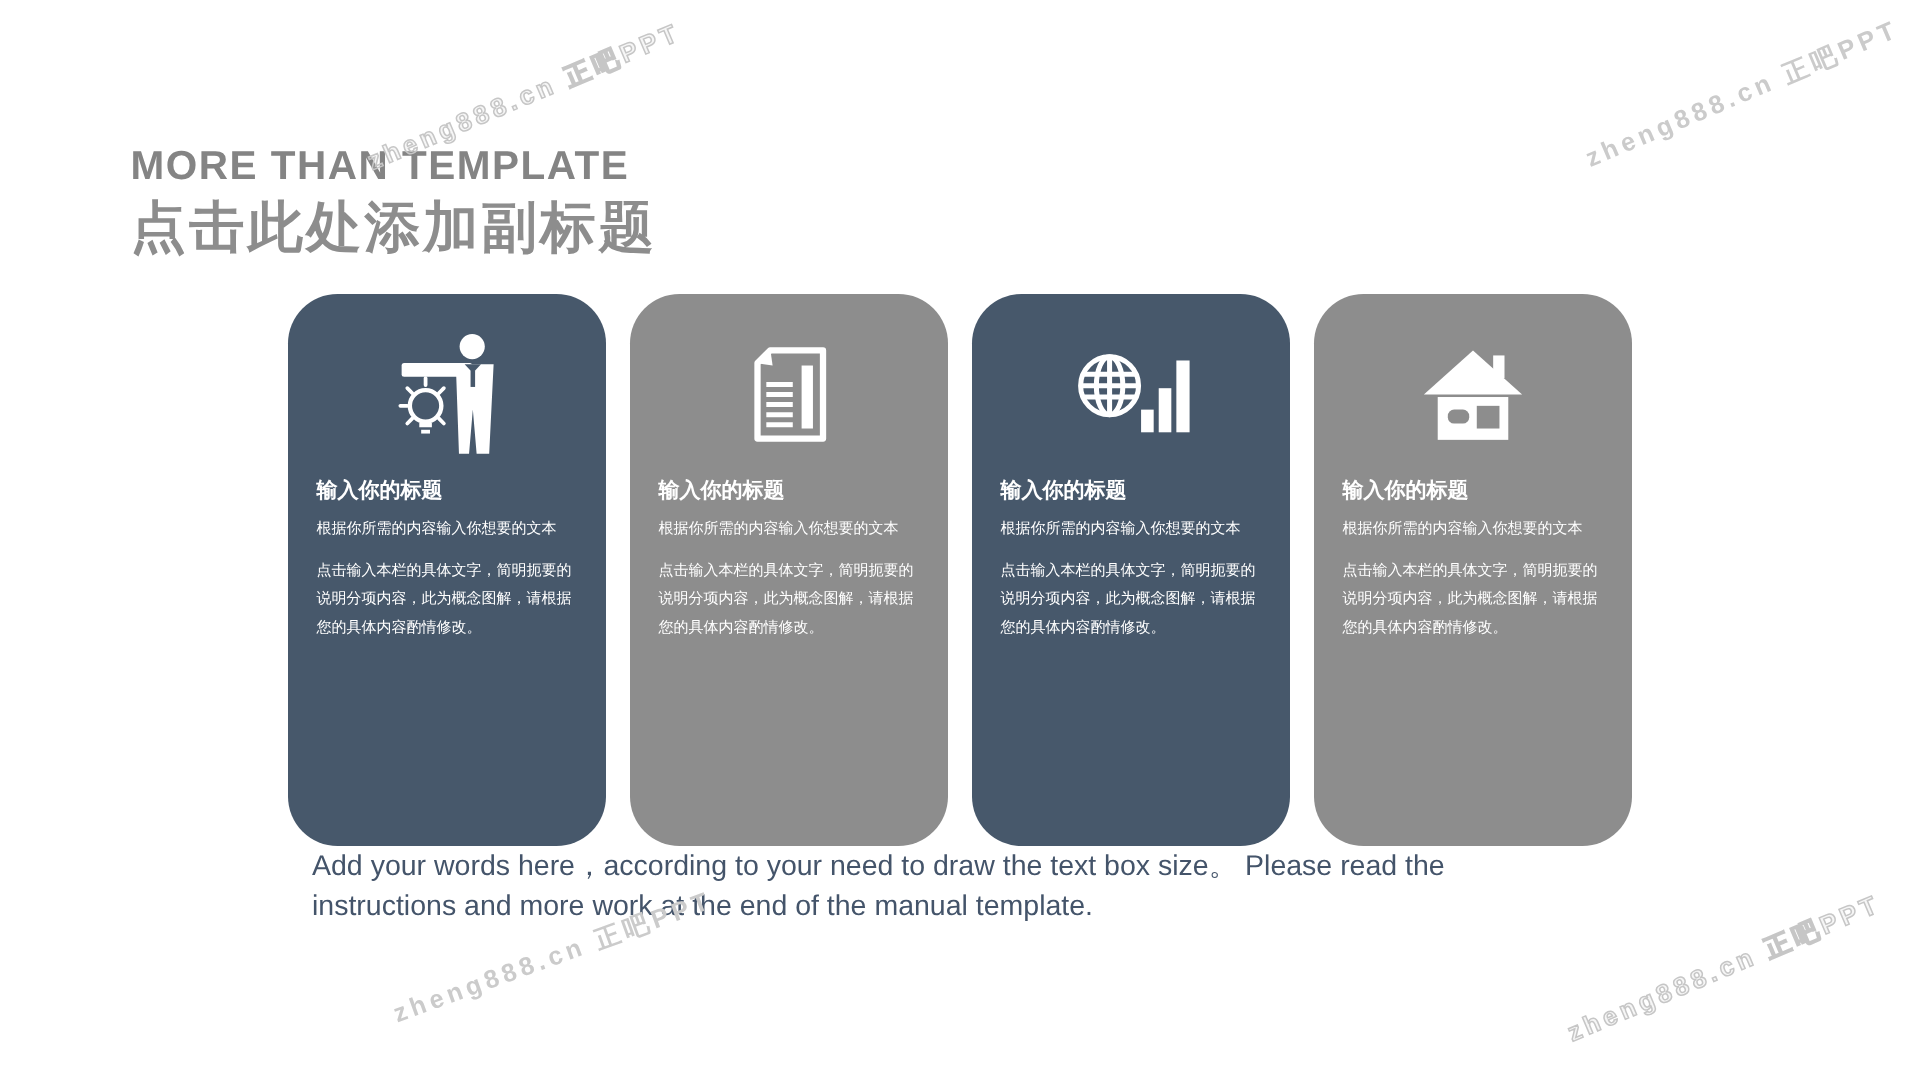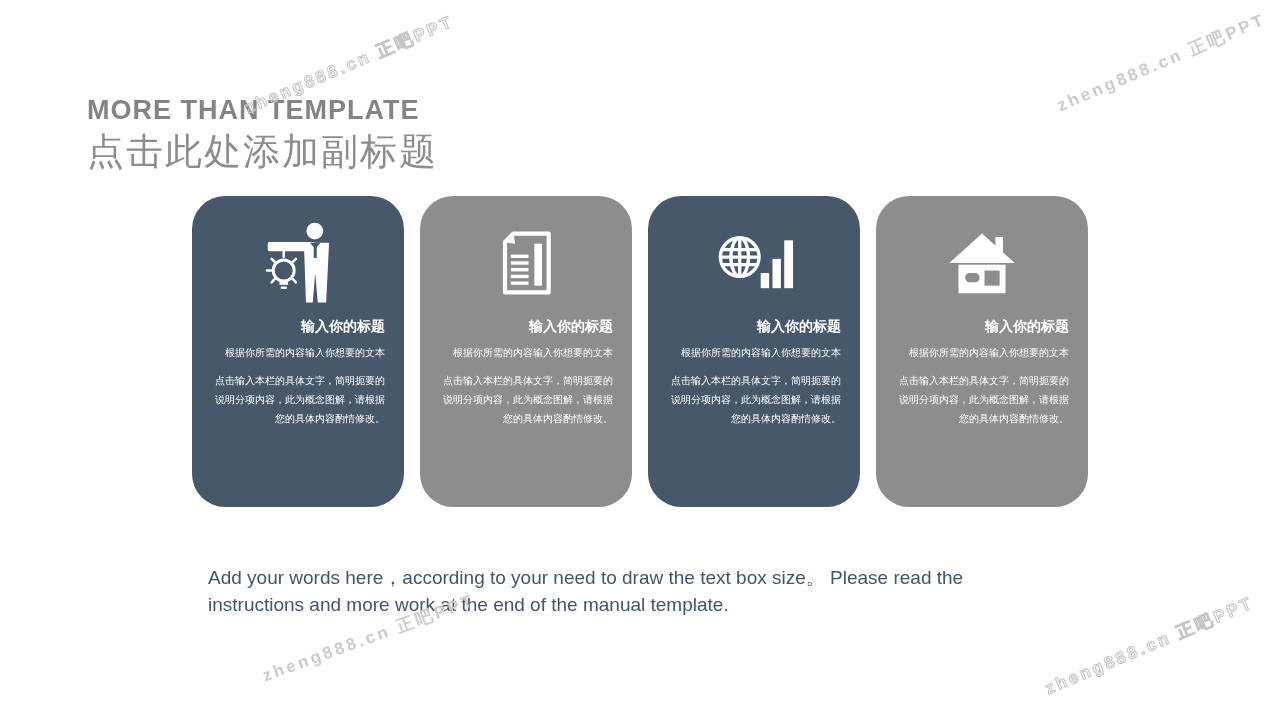--- a/index.html
+++ b/index.html
@@ -2,26 +2,26 @@
 <html><head>
 <meta charset="utf-8">
 <style>
   html,body{margin:0;padding:0;}
   body{width:1280px;height:720px;background:#fff;font-family:"Liberation Sans","DejaVu Sans",sans-serif;}
   .slide{position:relative;width:1280px;height:720px;background:#ffffff;overflow:hidden;}
 
   
   .header{position:absolute;left:87px;top:60px;margin-top:36px;}
   .title-en{margin:0;font-size:27px;font-weight:bold;color:#848484;letter-spacing:1px;line-height:1.1;}
-  .title-cn{margin:5px 0 0 0;font-size:37px;font-weight:normal;color:#8d8d8d;letter-spacing:2px;line-height:1.15;}
+  .title-cn{margin:5px 0 0 0;font-size:37px;font-weight:bold;color:#8d8d8d;letter-spacing:2px;line-height:1.15;}
 
   
   .cards{position:absolute;left:192px;top:196px;display:flex;gap:16px;}
-  .card{width:212px;height:311px;border-radius:33px;box-sizing:border-box;
-        padding:24px 19px 0 19px;text-align:right;color:#ffffff;}
+  .card{width:212px;height:368px;border-radius:33px;box-sizing:border-box;
+        padding:24px 19px 0 19px;text-align:left;color:#ffffff;}
   .card--dark{--card-bg:#47586b;background:#47586b;}
   .card--gray{--card-bg:#8d8d8d;background:#8d8d8d;}
   .icon-wrap{height:86px;display:flex;align-items:center;justify-content:center;}
   .icon-wrap svg{width:84px;height:84px;display:block;}
   .card-title{margin:12px 0 8px 0;font-size:14px;font-weight:bold;line-height:1.2;}
   .card-p{margin:0 0 9px 0;font-size:10px;line-height:19px;}
 
   
   .footer-text{position:absolute;left:208px;top:564px;width:812px;margin:0;
                font-size:19px;line-height:27px;color:#44546a;}

